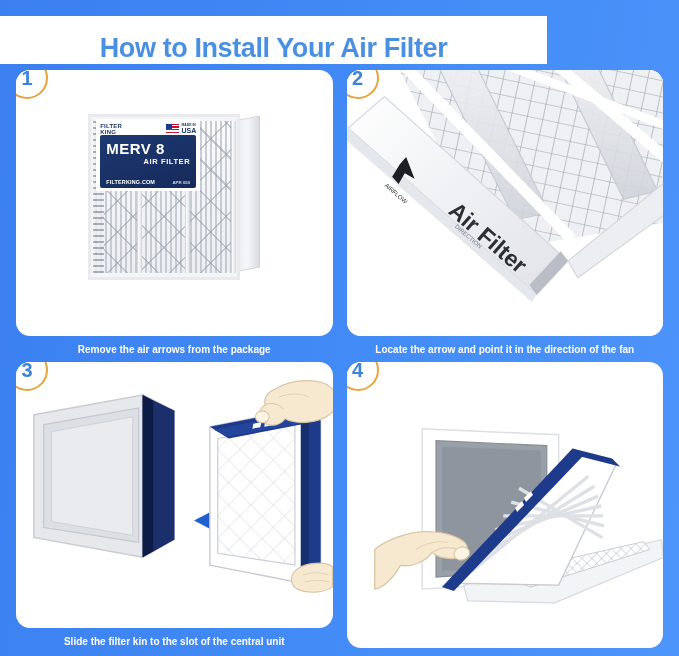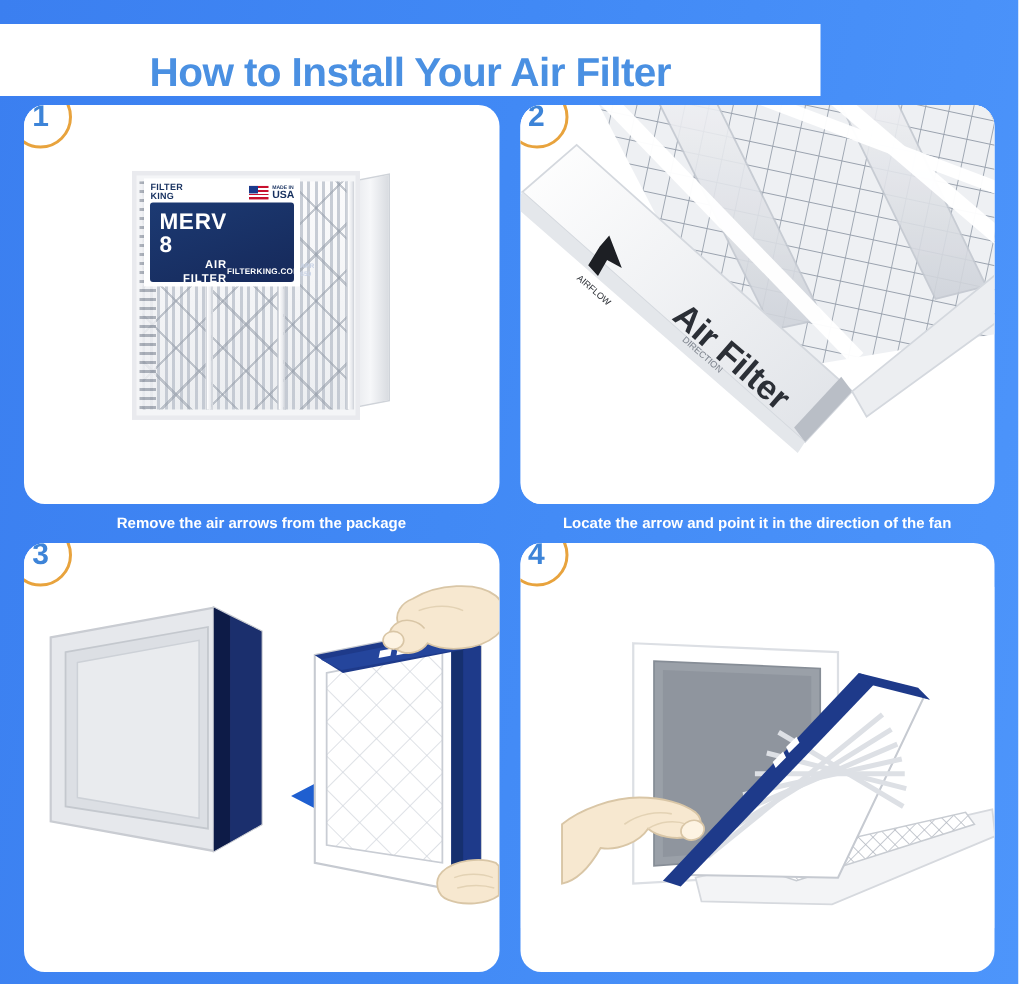--- a/index.html
+++ b/index.html
@@ -155,21 +155,21 @@
   }
   .p1-flag::after { content:""; position:absolute; left:0; top:0; width:6px; height:5px; background:#1b3a8c; }
   .p1-usatxt { font-size:7px; font-weight:bold; color:#16305f; line-height:1; }
   .p1-usatxt small { display:block; font-size:3.4px; font-weight:bold; }
   .p1-navy {
     position: absolute;
     left: 4px; right: 4px; top: 16px; bottom: 3px;
     background: linear-gradient(160deg,#1c3a73,#16295a);
     border-radius: 2px;
     padding: 6px 6px 3px 6px;
-    display: flex; flex-direction: row; justify-content: space-between;
+    display: flex; flex-direction: column; justify-content: space-between;
   }
   .p1-merv { color:#fff; font-size:15px; font-weight:bold; letter-spacing:.5px; line-height:1; }
   .p1-af { color:#fff; font-size:7.5px; font-weight:bold; text-align:right; letter-spacing:.6px; margin-top:1px;}
   .p1-foot { display:flex; justify-content:space-between; align-items:flex-end; }
   .p1-site { color:#fff; font-size:5.4px; font-weight:bold; letter-spacing:.2px; }
   .p1-apr { color:#c9d3e6; font-size:4.4px; font-weight:bold; }
 
   
   .p2-stage { position:absolute; inset:0; overflow:hidden; }
 
@@ -351,20 +351,21 @@
 
             <g>
               <path d="M318 186 C308 182 290 184 282 192 C276 198 278 208 286 211
                        C296 215 312 214 320 208 L320 188 Z" fill="#f7e8d0" stroke="#d9c6a6" stroke-width="1.2"></path>
               <path d="M290 196 C298 193 308 193 316 196" fill="none" stroke="#e3d2b4" stroke-width="1"></path>
               <path d="M292 203 C300 201 310 201 317 203" fill="none" stroke="#e3d2b4" stroke-width="1"></path>
             </g>
           </svg>
         </div>
       </div>
+      <div class="step-caption">Slide the filter kin to the slot of the central unit</div>
     </div>
 
     <div class="step">
       <div class="step-card">
         <div class="step-badge">4</div>
 
         <div class="art p4-stage">
           <svg viewBox="0 0 320 230" width="100%" height="100%" preserveAspectRatio="xMidYMid meet">
             <defs>
               <pattern id="mesh4" width="7" height="7" patternUnits="userSpaceOnUse" patternTransform="rotate(45)">

